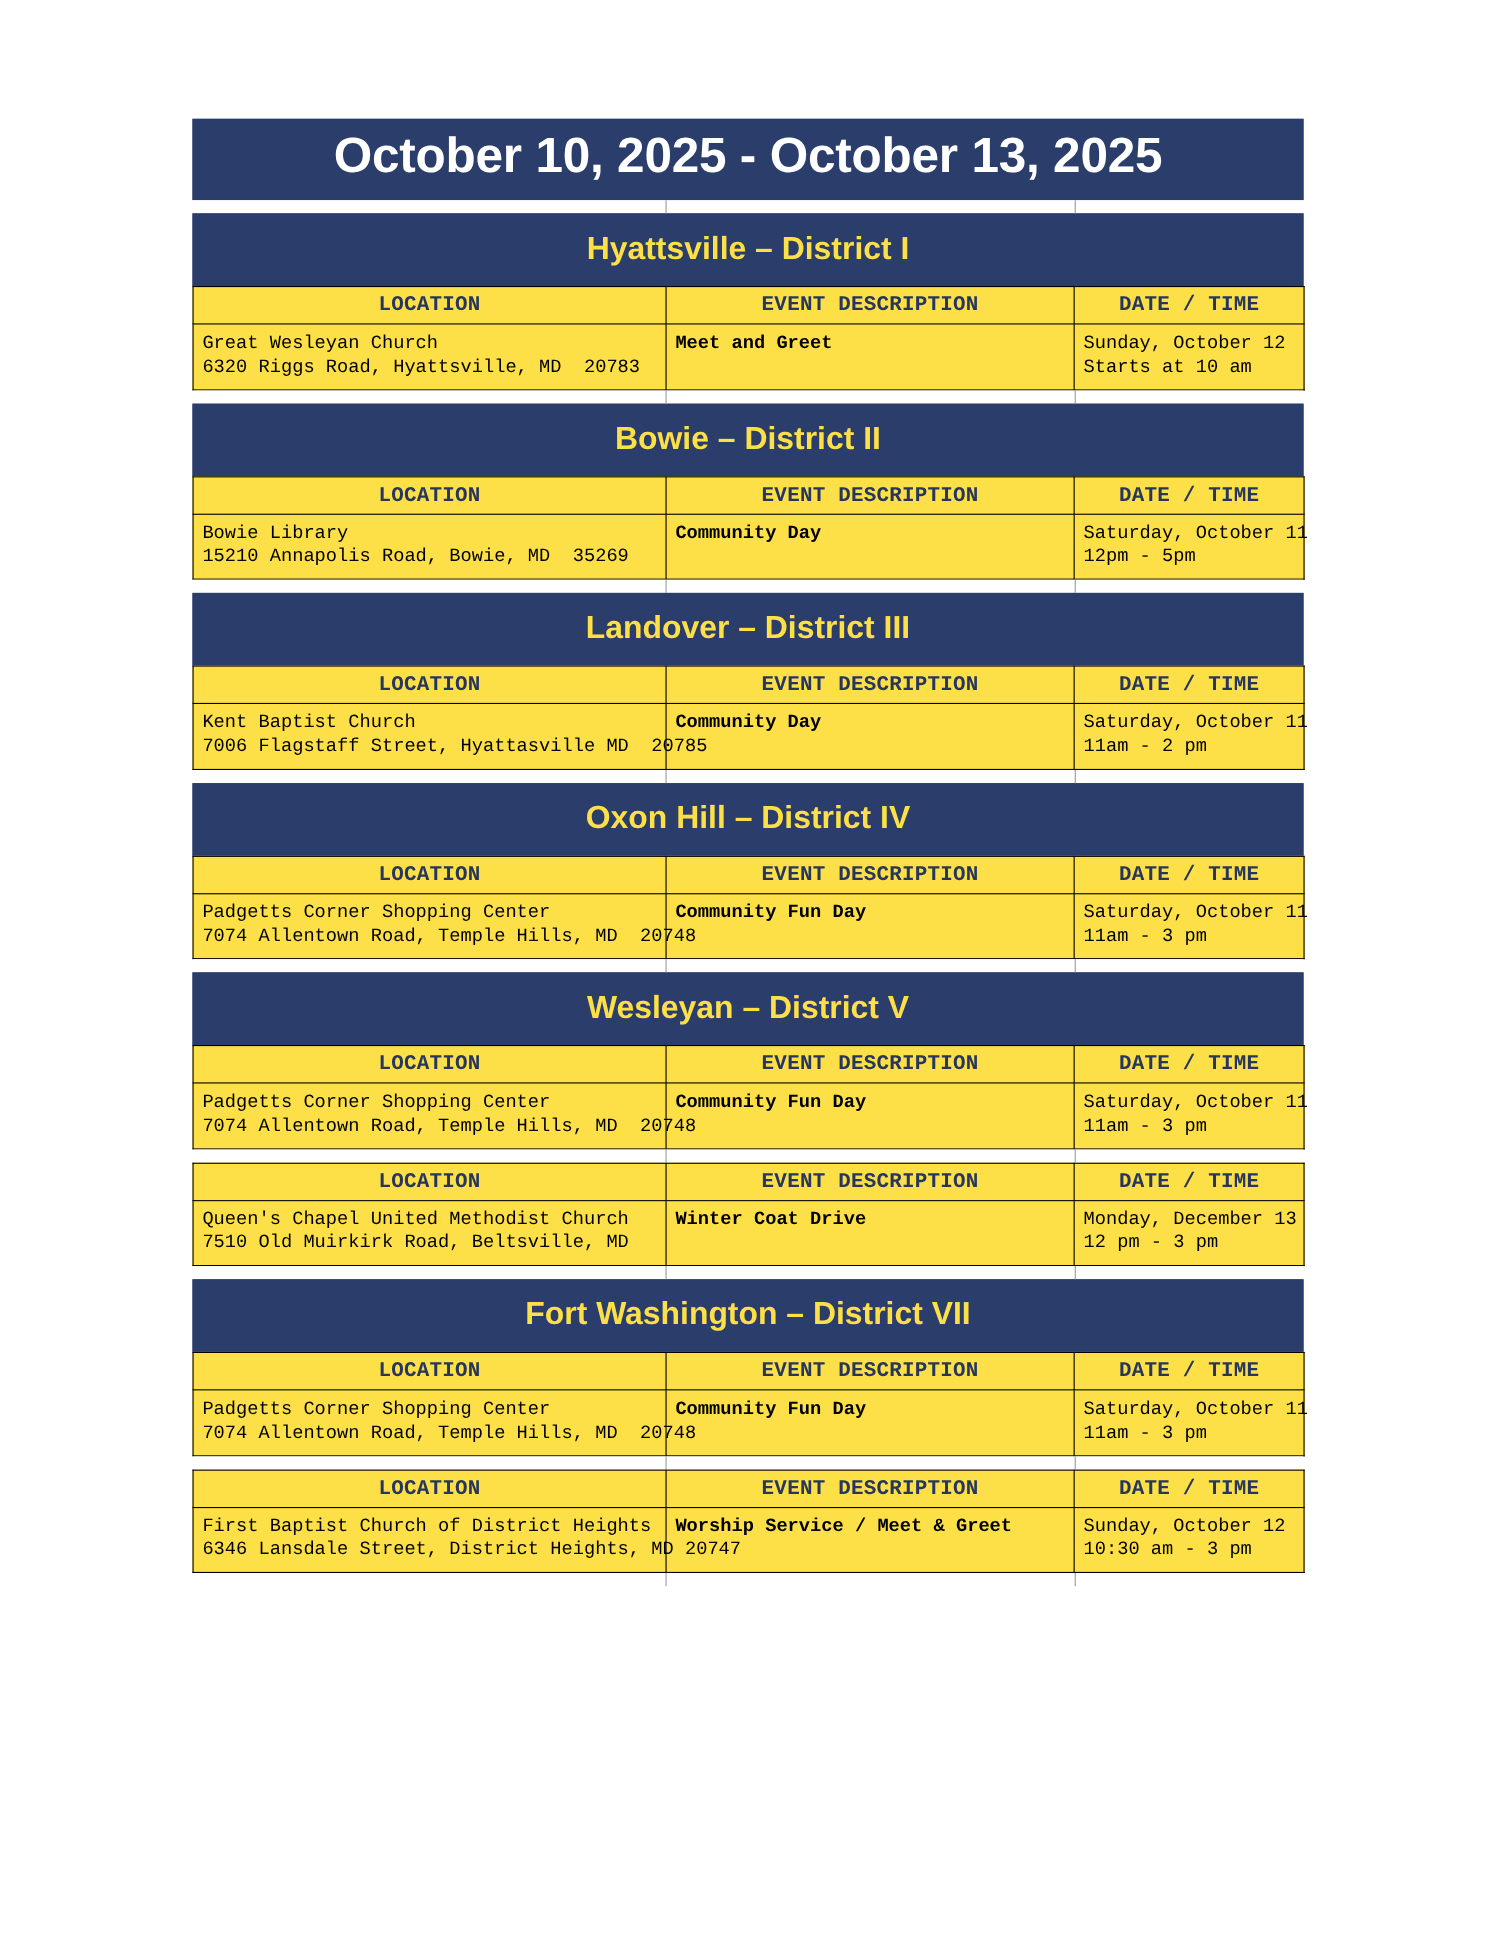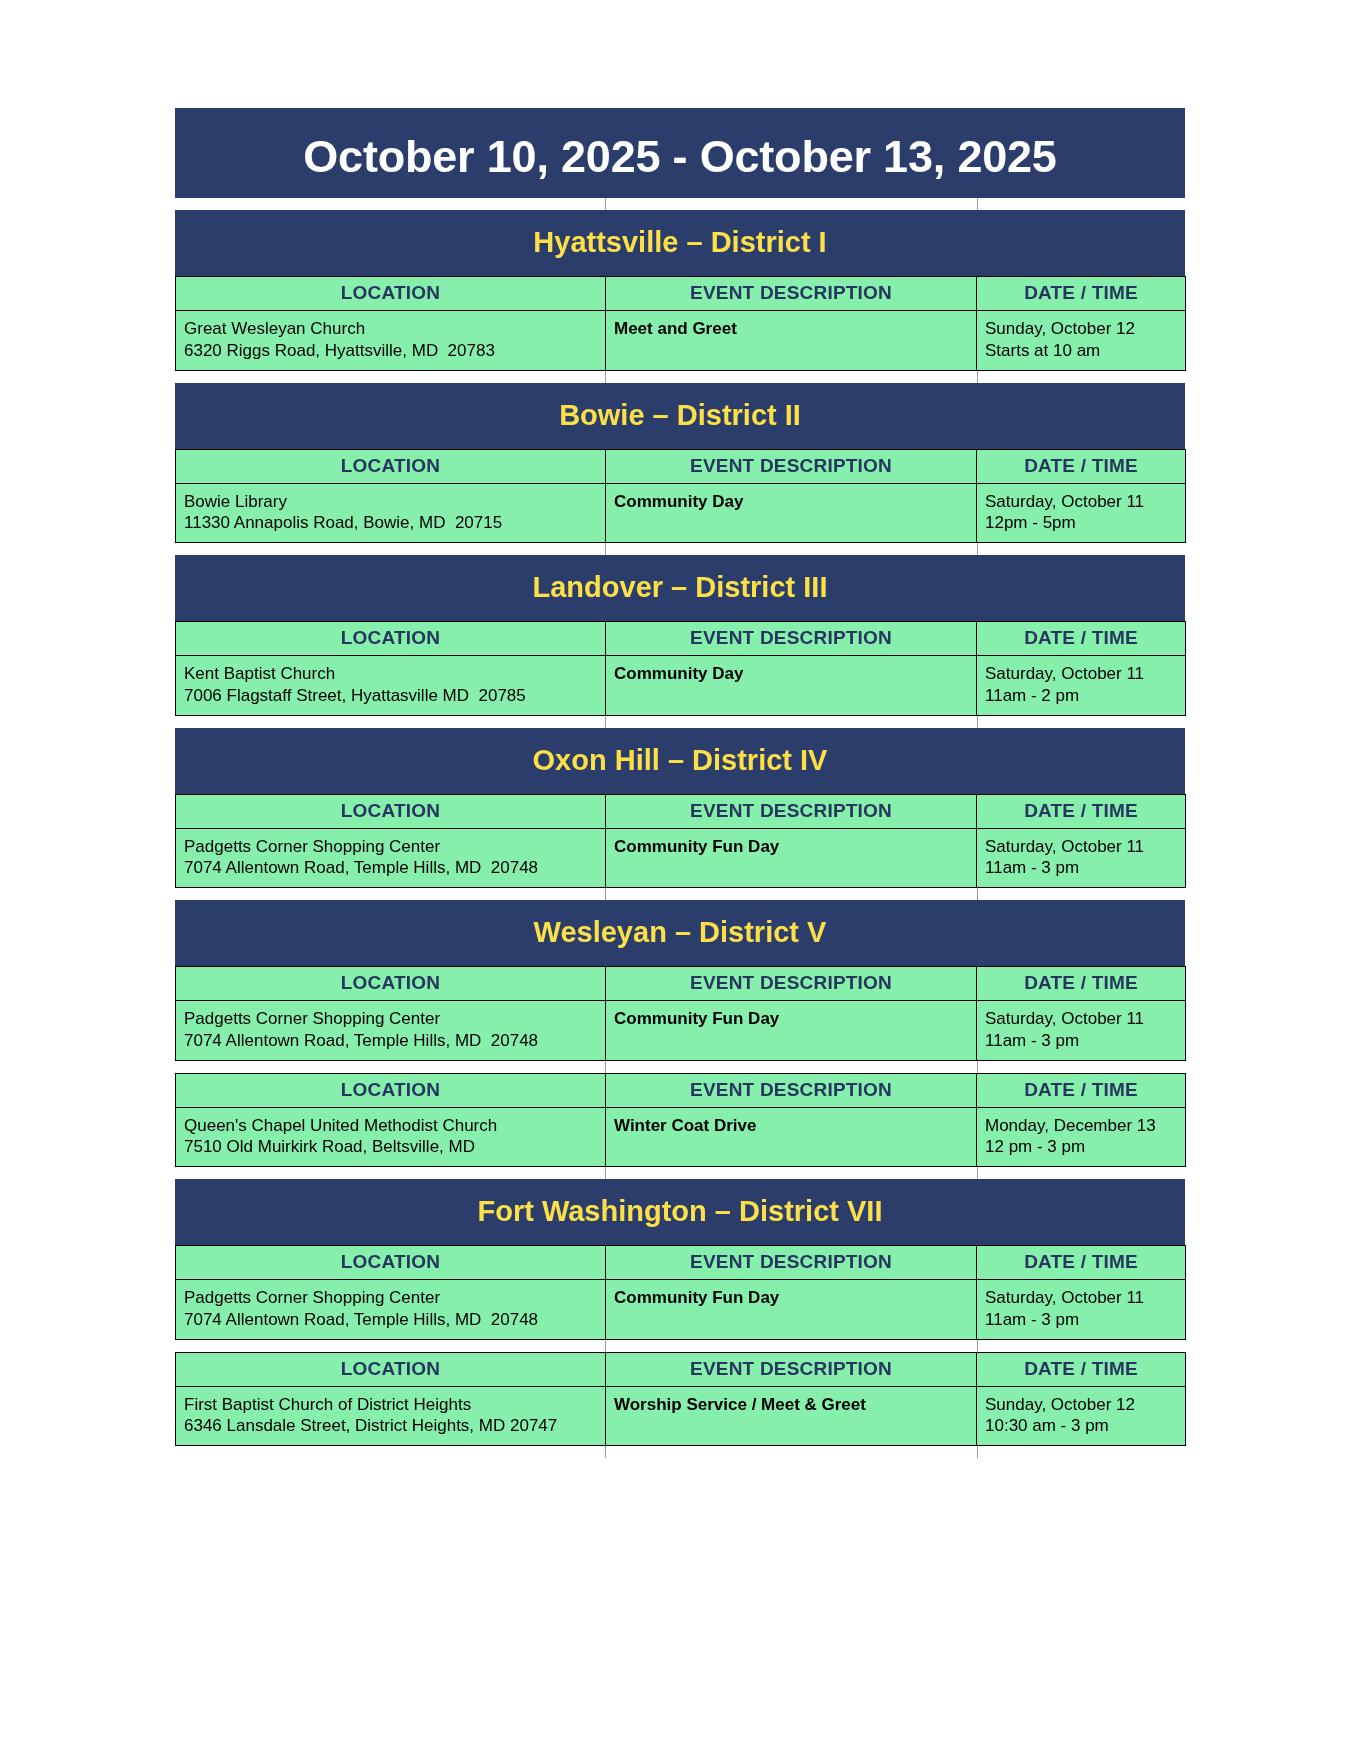--- a/index.html
+++ b/index.html
@@ -32,21 +32,21 @@
 
   
   .title-banner {
     background: #2b3d6b;
     color: #ffffff;
     text-align: center;
     font-size: 45px;
     font-weight: bold;
     letter-spacing: -0.2px;
     line-height: 1.0;
-    padding: 25px 0 18px 0;
+    padding: 9px 0 18px 0;
     border: 1px solid #2b3d6b;
     box-sizing: border-box;
   }
 
   
   .gap-strip {
     height: 12px;
     display: flex;
     background: #ffffff;
   }
@@ -67,21 +67,22 @@
     line-height: 1.0;
     padding: 17px 0 18px 0;
     border: 1px solid #2b3d6b;
     box-sizing: border-box;
   }
 
   table.district-table {
     width: 100%;
     border-collapse: collapse;
     table-layout: fixed;
-    background: #86efac;
+    background: #fde047;
+    font-family: Liberation Mono, monospace;
   }
   table.district-table th,
   table.district-table td {
     border: 1.5px solid #000000;
     box-sizing: border-box;
     vertical-align: top;
   }
   table.district-table th {
     color: #26365e;
     font-size: 19px;
@@ -168,21 +169,21 @@
               <tr>
                 <th>LOCATION</th>
                 <th>EVENT DESCRIPTION</th>
                 <th>DATE / TIME</th>
               </tr>
             </thead>
             <tbody>
               <tr>
                 <td class="cell-location">
                   <span class="line">Bowie Library</span>
-                  <span class="line">11330 Annapolis Road, Bowie, MD  20715</span>
+                  <span class="line">15210 Annapolis Road, Bowie, MD  35269</span>
                 </td>
                 <td class="cell-event">Community Day</td>
                 <td class="cell-date">
                   <span class="line">Saturday, October 11</span>
                   <span class="line">12pm - 5pm</span>
                 </td>
               </tr>
             </tbody>
           </table>
         </div>

